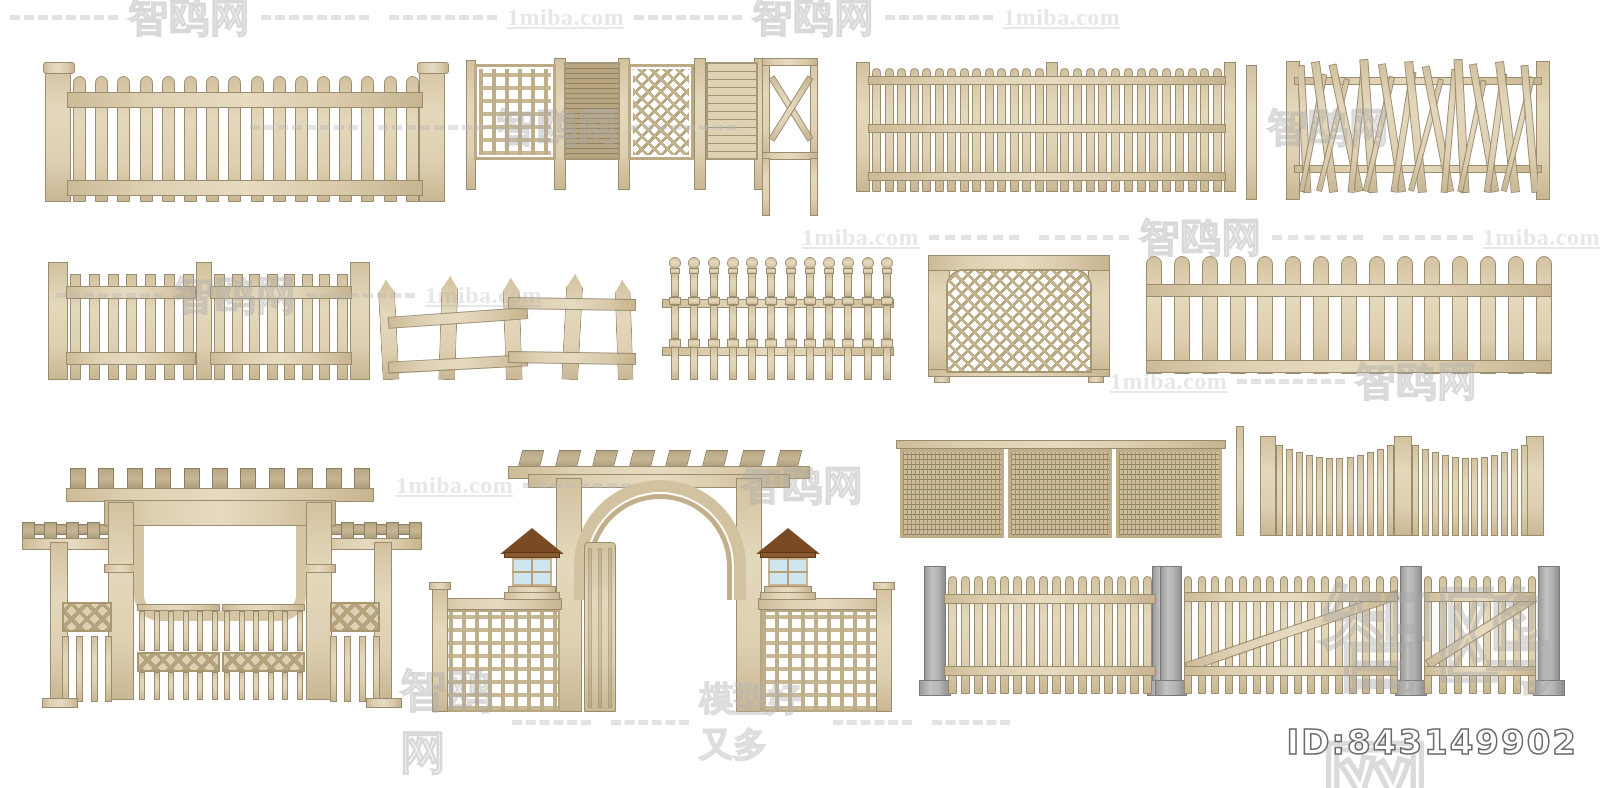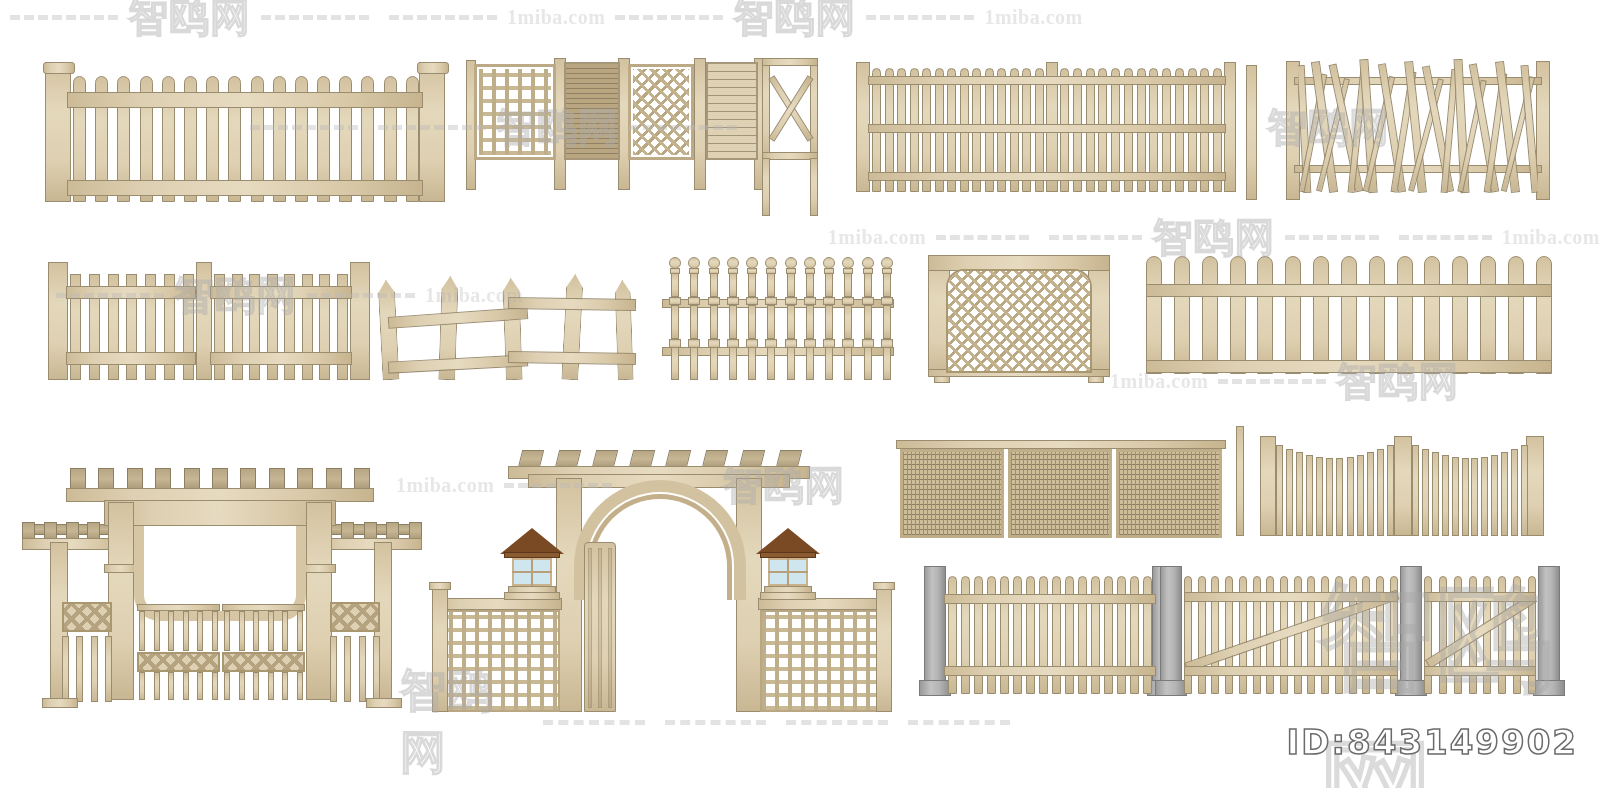--- a/index.html
+++ b/index.html
@@ -14,22 +14,22 @@
   }
   .canvas { position:absolute; inset:0; }
 
   
   .wm-layer { position:absolute; inset:0; pointer-events:none; z-index:40; }
   .wm-row { position:absolute; left:0; width:1600px; height:46px;
             display:flex; align-items:center; gap:0px; white-space:nowrap; }
   .wm-cn { font-family:"DejaVu Sans", sans-serif; font-size:40px; font-weight:700;
            color:rgba(255,255,255,0); -webkit-text-stroke:1.2px rgba(170,170,170,.45);
            letter-spacing:1px; }
-  .wm-en { font-family:"Liberation Serif", serif; font-size:20px; font-weight:700;
-           color:rgba(175,175,175,.30); letter-spacing:.5px; }
+  .wm-en { font-family:"Liberation Serif", serif; font-size:24px; font-weight:700;
+           color:rgba(175,175,175,.30); letter-spacing:.5px;text-decoration:underline; }
   .wm-dash { width:108px; height:0; border-top:5px dashed rgba(185,185,185,.40); margin:0 10px; }
 
   .wm-big { position:absolute; font-family:"DejaVu Sans", sans-serif; font-weight:700;
             color:transparent; -webkit-text-stroke:1.6px rgba(165,165,165,.40); }
 
   .wm-center { position:absolute; left:400px; top:660px; width:620px;
                display:flex; align-items:center; }
   .wm-center .wm-cn { font-size:46px; }
   .wm-center .slogan { font-family:"DejaVu Sans", sans-serif; font-size:34px; font-weight:700;
                        color:transparent; -webkit-text-stroke:1.4px rgba(180,180,180,.45); }
@@ -777,20 +777,21 @@
     <span class="wm-en">1miba.com</span>
     <span class="wm-dash"></span>
     <span style="width:100px;"></span>
     <span class="wm-cn">智鸥网</span>
   </div>
 
   <div class="wm-center">
     <span class="wm-cn">智鸥网</span>
     <span class="wm-dash"></span>
       <span class="wm-dash"></span>
+    <span class="slogan">模型好又多</span>
     <span class="wm-dash"></span>
       <span class="wm-dash"></span>
   </div>
 
   <div class="wm-big" style="left:1318px; top:560px; font-size:116px; letter-spacing:2px;">
     <span>智鸥网</span>
   </div>
 
 </div>
 

